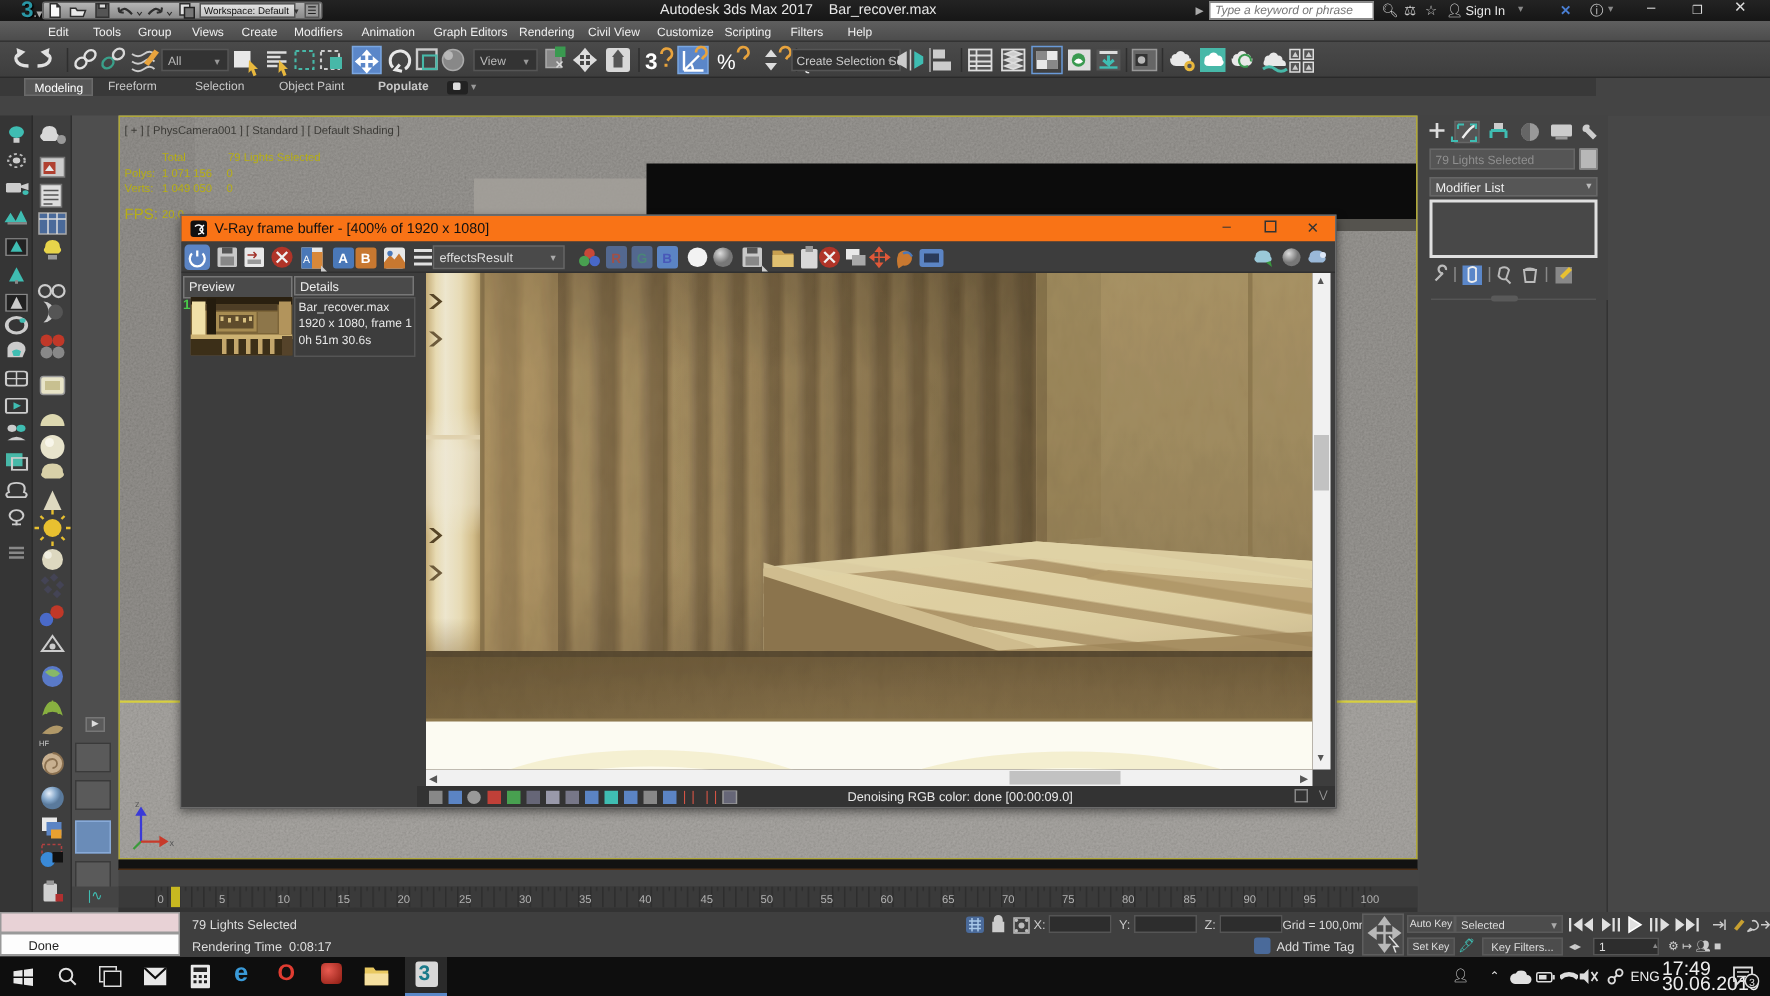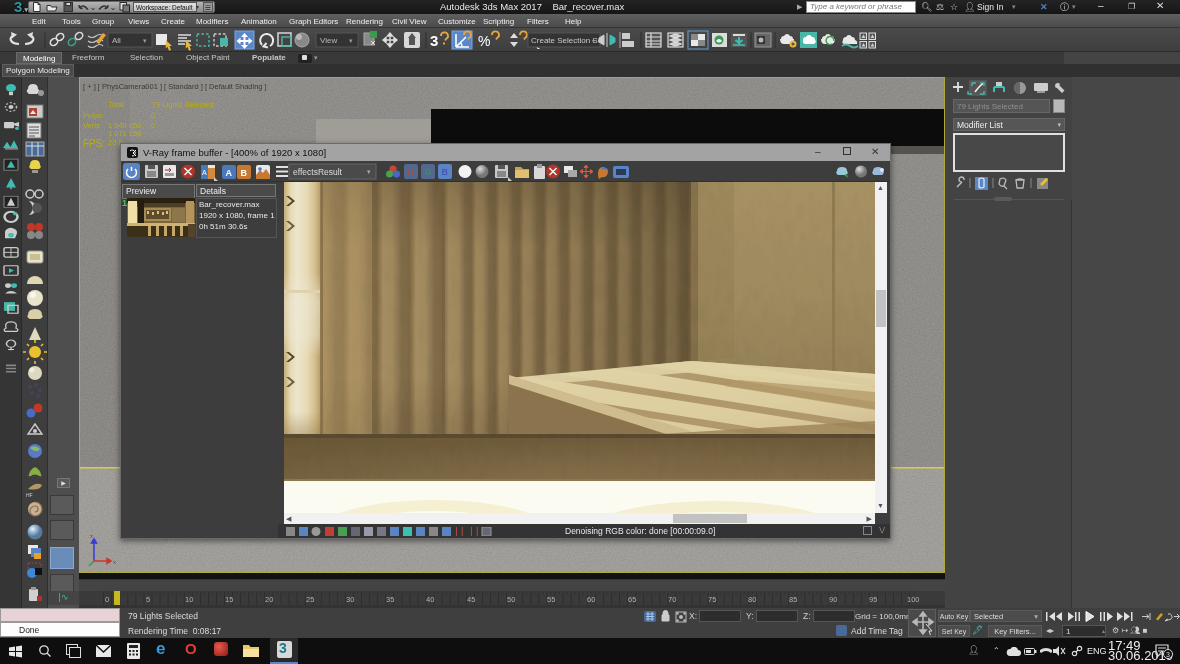--- a/index.html
+++ b/index.html
@@ -35,21 +35,21 @@
 
 #timeslider { left:79px; top:580px; width:866px; height:11px; background:#2d2d2d; }
 #trackbar { left:79px; top:591px; width:866px; height:14px; background:#383838; }
 #trackbar2 { left:79px; top:605px; width:866px; height:3px; background:#333; }
 
 #statusbar { left:0; top:608px; width:1180px; height:30px; background:#3f3f3f; }
 
 #taskbar { left:0; top:638px; width:1180px; height:26px; background:#0e0e0e; }
 
 #vray { left:120px; top:143px; width:771px; height:396px; background:#3d3d3d; border:1px solid #6a6a6a; box-shadow:0 2px 6px rgba(0,0,0,0.5); }
-#vtitle { left:0; top:0; width:769px; height:17px; background:#a3a3a3; color:#111; font-size:9.5px; }
+#vtitle { left:0; top:0; width:769px; height:17px; background:#f97316; color:#111; font-size:9.5px; }
 #vtoolbar { left:0; top:17px; width:769px; height:21px; background:#3d3d3d; border-bottom:1px solid #303030; }
 #vhist { left:0; top:38px; width:157px; height:356px; background:#3d3d3d; }
 #vimg { left:163px; top:38px; width:591px; height:331px; overflow:hidden; background:#9d8860; }
 #vvscroll { left:754px; top:38px; width:12px; height:331px; background:#f1f1f1; }
 #vhscroll { left:163px; top:369px; width:591px; height:11px; background:#f1f1f1; }
 #vstatus { left:157px; top:380px; width:612px; height:14px; background:#333; }
 </style>
 </head>
 <body>
 <div id="root">
@@ -222,23 +222,20 @@
   <div id="ribbon" class="abs">
     <div class="rtab sel" style="left:16px;">Modeling</div>
     <div class="rtab" style="left:66px;">Freeform</div>
     <div class="rtab" style="left:124px;">Selection</div>
     <div class="rtab" style="left:180px;">Object Paint</div>
     <div class="rtab" style="left:246px;font-weight:bold;">Populate</div>
     <div class="abs" style="left:298px;top:2px;width:14px;height:9px;background:#222;border-radius:2px;"></div>
     <div class="abs" style="left:302px;top:3px;width:5px;height:5px;background:#ddd;border-radius:1px;"></div>
     <div class="abs" style="left:314px;top:2px;color:#999;font-size:7px;">▾</div>
   </div>
-  <div id="polyrow" class="abs">
-      <div id="polytab" class="abs">Polygon Modeling</div>
-    </div>
   <div id="lcolA" class="abs">
   <svg width="22" height="531" viewBox="0 0 22 531">
     <g fill="#3fbdb2" transform="scale(1 0.79)">
       <circle cx="11" cy="14" r="5"></circle>
           <rect x="9" y="19" width="4" height="4" fill="#ccc"></rect>
       <circle cx="11" cy="38" r="5.5" fill="none" stroke="#bbb" stroke-width="1.5" stroke-dasharray="2 2"></circle>
           <circle cx="11" cy="38" r="2.5" fill="#ccc"></circle>
       <rect x="4" y="57" width="10" height="8" rx="1" fill="#ccc"></rect>
           <path d="M14 59 l5 -2 v6 l-5 -2 z" fill="#ccc"></path>
           <circle cx="17" cy="65" r="2" fill="#3fbdb2"></circle>
@@ -365,21 +362,21 @@
       <rect x="236" y="41" width="115" height="60" fill="#a3a09a" opacity="0.85"></rect>
       <rect x="351" y="31" width="513" height="37" fill="#0c0c0c"></rect>
       <rect x="236" y="96" width="115" height="12" fill="#6f6c66"></rect>
       <rect x="560" y="68" width="304" height="8" fill="#55534e"></rect>
       <rect x="0" y="389" width="864" height="1.5" fill="#d8cf40"></rect>
     </svg>
     <div class="abs" style="left:3px;top:4px;font-size:7.5px;color:#3b3a36;">[ + ] [ PhysCamera001 ] [ Standard ] [ Default Shading ]</div>
     <div class="abs" style="left:28px;top:22px;font-size:7.5px;color:#b6ae14;">Total</div>
     <div class="abs" style="left:72px;top:22px;font-size:7.5px;color:#b6ae14;">79 Lights Selected</div>
     <div class="abs" style="left:3px;top:33px;font-size:7.5px;color:#b6ae14;">Polys:</div>
-    <div class="abs" style="left:28px;top:51px;font-size:7.5px;color:#b6ae14;">1 071 156</div>
+    <div class="abs" style="left:28px;top:33px;font-size:7.5px;color:#b6ae14;">1 071 156</div>
     <div class="abs" style="left:71px;top:33px;font-size:7.5px;color:#b6ae14;">0</div>
     <div class="abs" style="left:3px;top:43px;font-size:7.5px;color:#b6ae14;">Verts:</div>
     <div class="abs" style="left:28px;top:43px;font-size:7.5px;color:#b6ae14;">1 049 050</div>
     <div class="abs" style="left:71px;top:43px;font-size:7.5px;color:#b6ae14;">0</div>
     <div class="abs" style="left:3px;top:60px;font-size:10px;color:#b6ae14;">FPS:</div>
     <div class="abs" style="left:28px;top:60px;font-size:7.5px;color:#b6ae14;">20,0</div>
     <svg class="abs" style="left:5px;top:455px;" width="40" height="35" viewBox="0 0 40 35">
       <path d="M9 28 L9 6 M9 6 l-2.5 4 h5 z" stroke="#3a3ad8" fill="#3a3ad8" stroke-width="1.5"></path>
       <path d="M9 28 L4 33" stroke="#3a9a3a" stroke-width="1.5"></path>
       <path d="M9 28 L26 28 M26 28 l-4 -2.5 v5 z" stroke="#c83a2a" fill="#c83a2a" stroke-width="1.5"></path>

